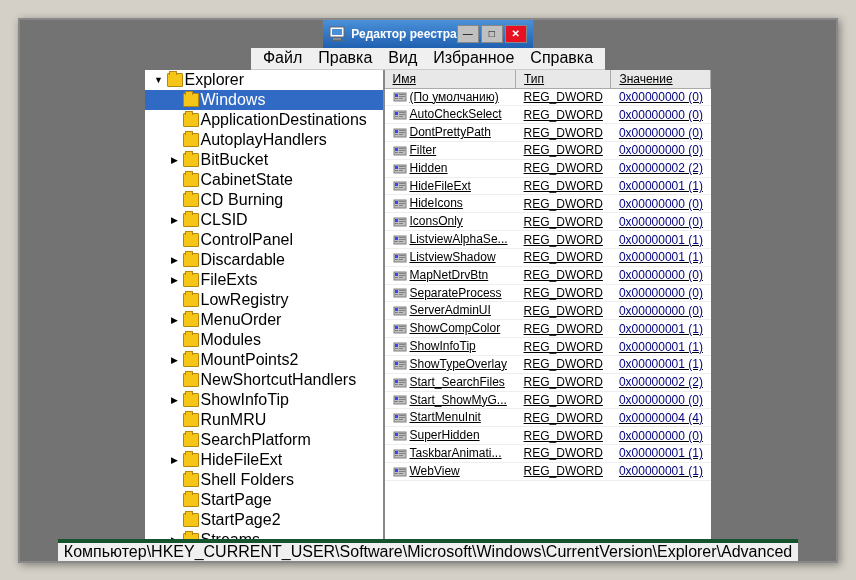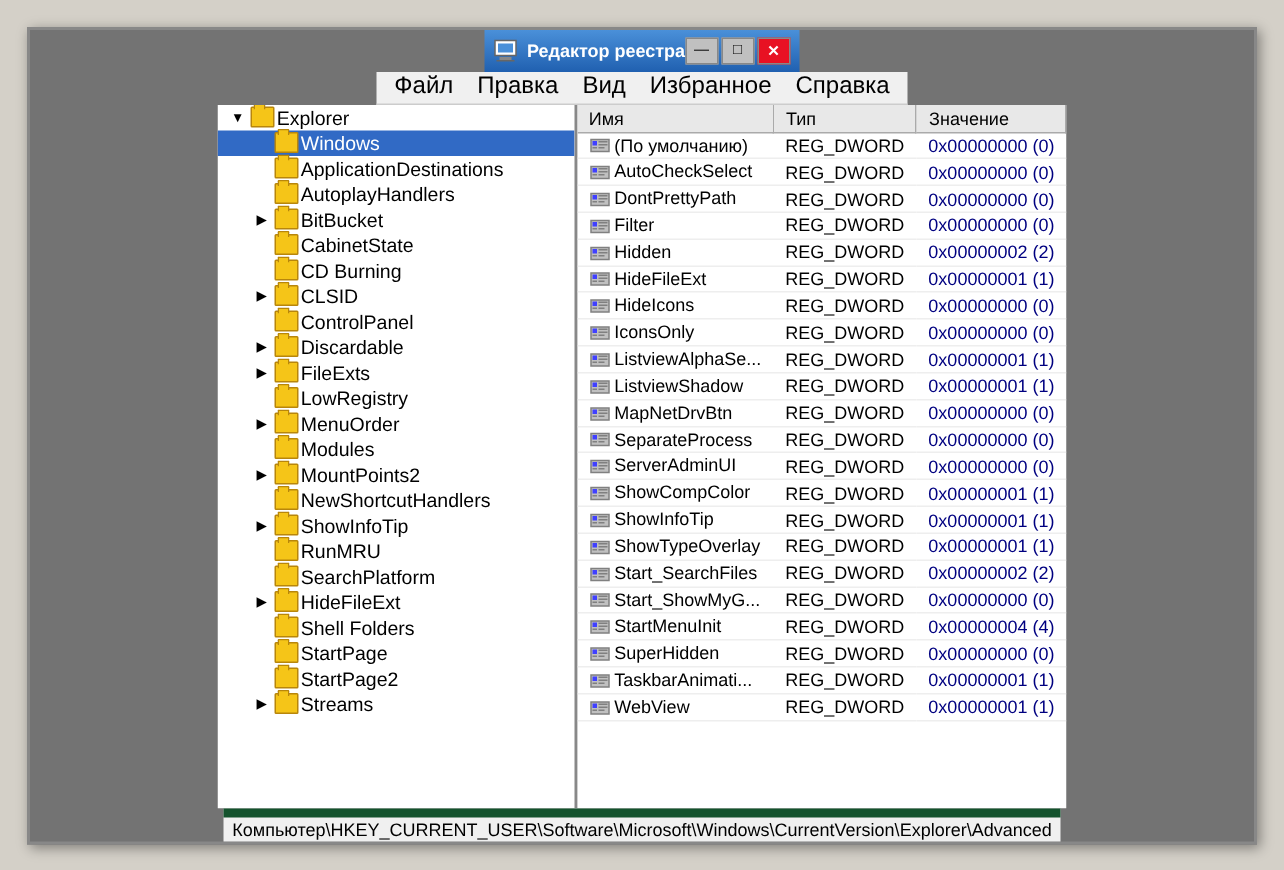--- a/index.html
+++ b/index.html
@@ -136,21 +136,21 @@
       top: -3px;
       left: 1px;
       width: 6px;
       height: 3px;
       background: #f5c518;
       border: 1px solid #b8860b;
       border-bottom: none;
       border-radius: 1px 1px 0 0;
     }
     .tree-label {
-      font-size: 13px;
+      font-size: 16px;
     }
     
     .values-pane {
       flex: 1;
       background: white;
       display: flex;
       flex-direction: column;
       overflow: hidden;
     }
     .values-table {
@@ -171,30 +171,31 @@
     }
     .values-table td {
       padding: 1px 8px;
       border-bottom: 1px solid #eee;
       white-space: nowrap;
     }
     .values-scroll {
       overflow-y: auto;
       overflow-x: auto;
       flex: 1;
+      text-decoration: underline;
     }
     
     .status-bar {
       height: 22px;
       background: #f0f0f0;
-      border-top: 6px solid #14532d;
+      border-top: 4px solid #14532d;
       display: flex;
       align-items: center;
       padding: 0 6px;
-      font-size: 12px;
+      font-size: 16px;
       color: #000;
     }
     
     ::-webkit-scrollbar {
       width: 16px;
       height: 16px;
     }
     ::-webkit-scrollbar-track {
       background: #f0f0f0;
     }

